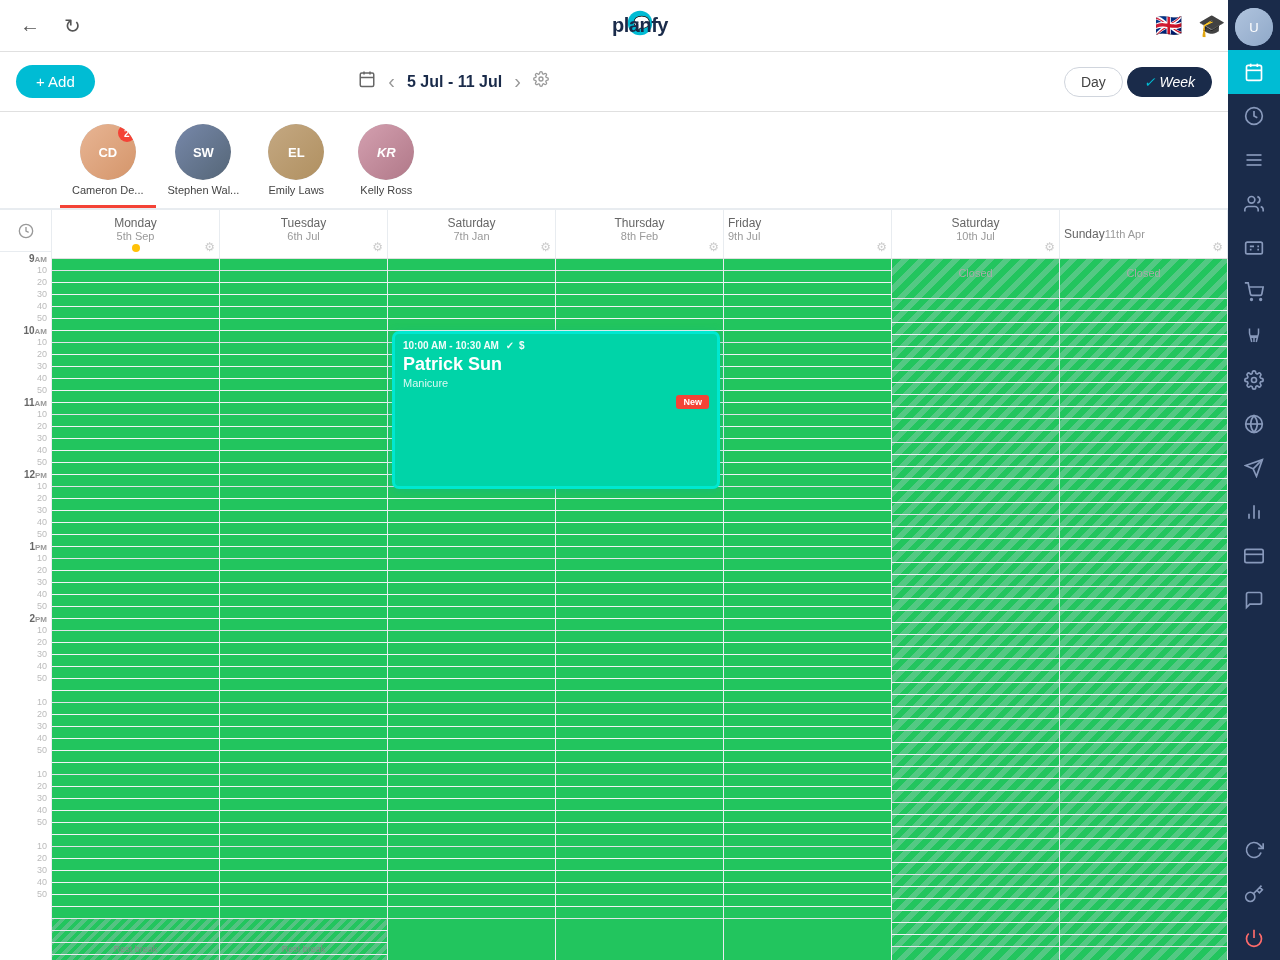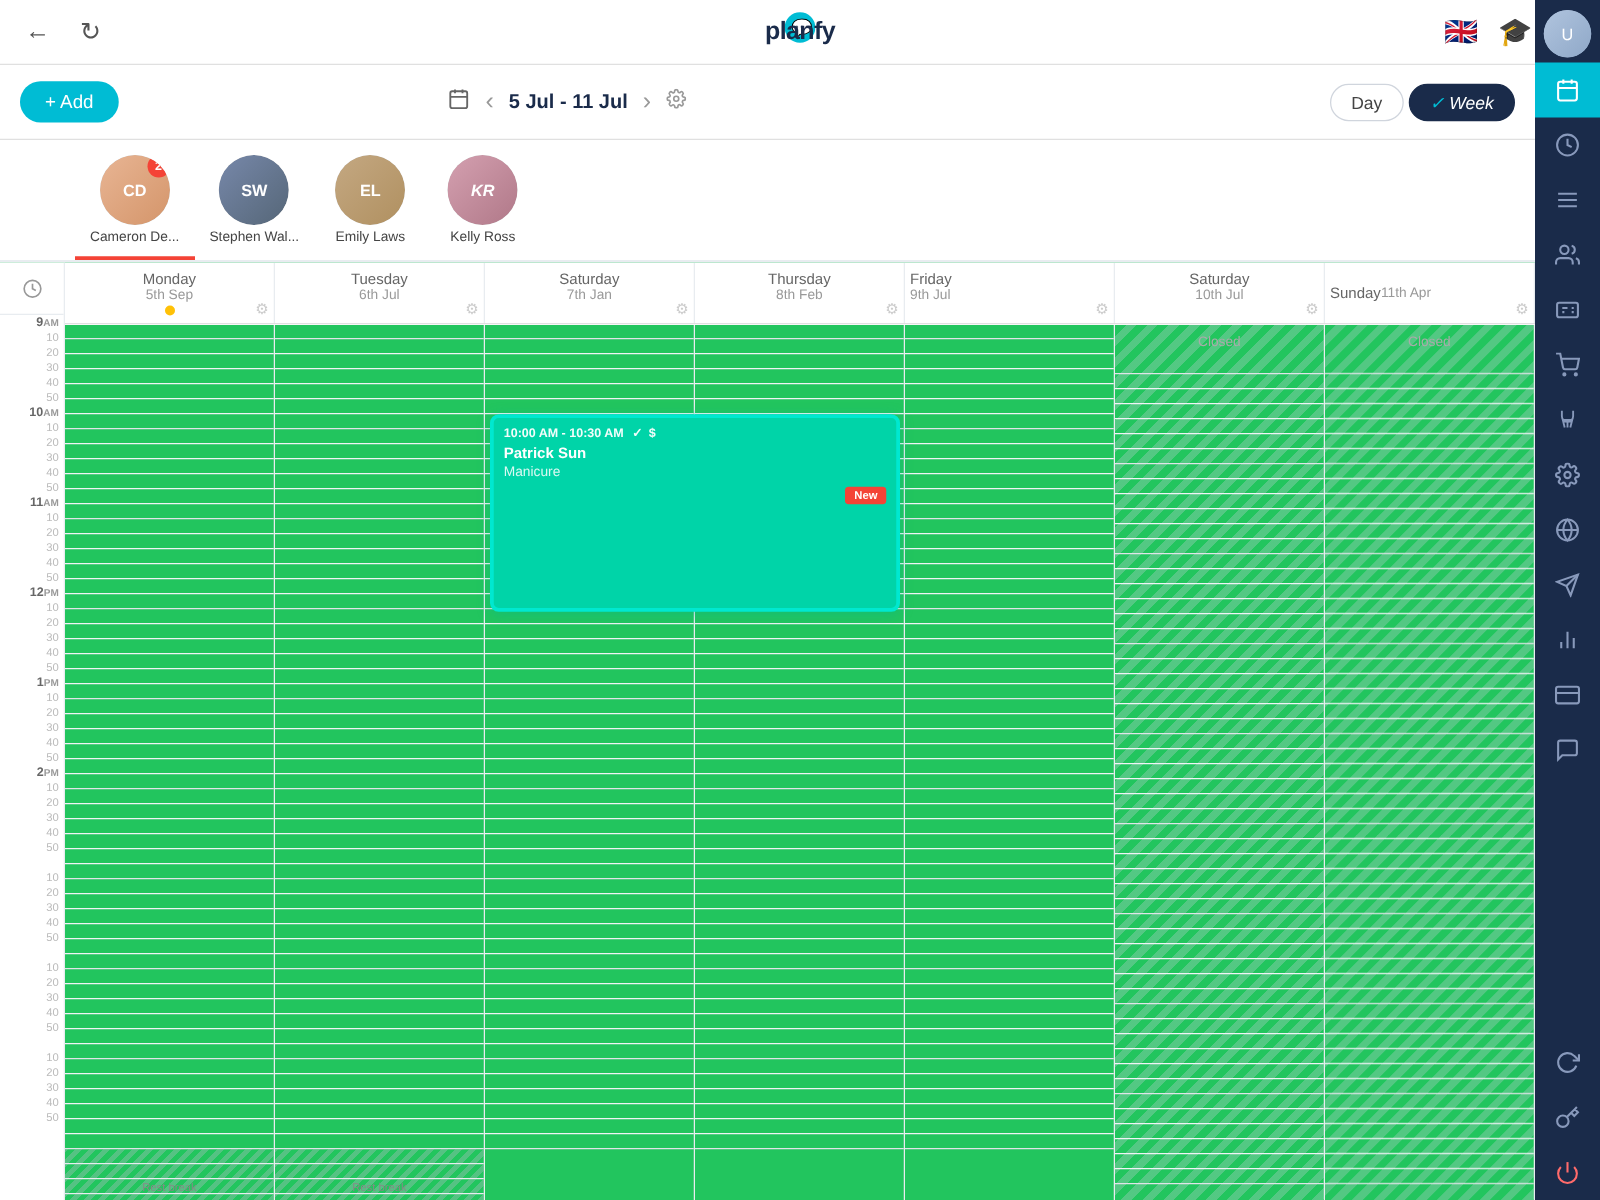--- a/index.html
+++ b/index.html
@@ -929,21 +929,21 @@
             <div style="height: 12px; border-bottom: 1px solid rgb(240, 243, 246);"></div>
             <div style="height: 12px; border-bottom: 1px solid rgb(240, 243, 246);"></div>
             <div style="height: 12px; border-bottom: 1px solid rgb(224, 228, 232);"></div>
           </div>
           <div style="position: absolute; background: rgb(0, 212, 168); border-radius: 7px; border: 3px solid rgb(0, 232, 208); padding: 6px 8px; cursor: pointer; box-shadow: rgba(0, 180, 150, 0.4) 0px 2px 10px; z-index: 20; left: calc(28.5714% + 4px); width: calc(28.5714% - 8px); top: 72px; min-height: 158.4px;">
   <div style="font-size:10px;color:rgba(255,255,255,0.95);font-weight:600;margin-bottom:3px;">
     <span>10:00 AM - 10:30 AM</span>
     <span style="margin-left:4px;">✓</span>
     <span style="margin-left:2px;">$</span>
   </div>
-  <div style="font-size:12px;color:white;font-weight:700;margin-bottom:2px;">Patrick Sun</div>
+  <div style="font-size:18px;color:white;font-weight:700;margin-bottom:2px;">Patrick Sun</div>
   <div style="font-size:11px;color:rgba(255,255,255,0.85);margin-bottom:6px;">Manicure</div>
   <div style="display:flex;justify-content:flex-end;">
     <span style="background:#f44336;color:white;font-size:9px;font-weight:700;padding:2px 7px;border-radius:3px;">New</span>
   </div>
 </div>
         </div>
     </div>
   </div>
 </div>
 

